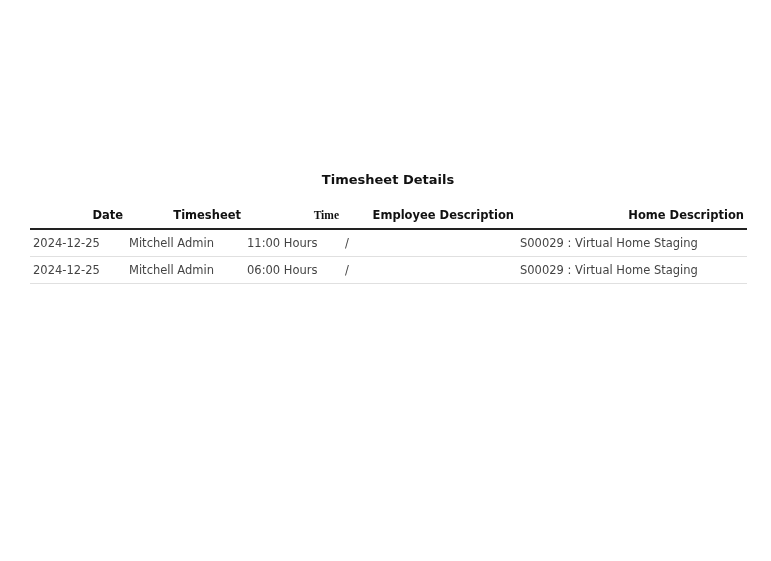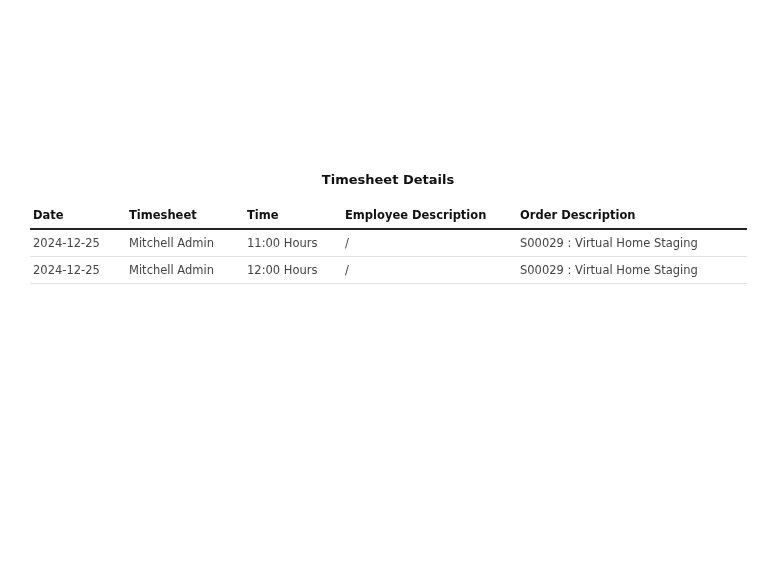--- a/index.html
+++ b/index.html
@@ -2,50 +2,50 @@
 <html><head>
   <meta charset="utf-8">
   <style>
     html, body { margin: 0; padding: 0; background: #ffffff; }
     body { width: 771px; height: 561px; position: relative; overflow: hidden;
            font-family: "DejaVu Sans", sans-serif; color: #222; }
     .title { position: absolute; top: 172px; left: 0; width: 776px; text-align: center;
              font-size: 13px; font-weight: bold; color: #111; }
     table { position: absolute; top: 203px; left: 30px; width: 717px;
             border-collapse: collapse; font-size: 11.5px; }
-    th { text-align: left; font-weight: bold; color: #111; padding: 5px 3px 6px 3px;
+    th { text-align: right; font-weight: bold; color: #111; padding: 5px 3px 6px 3px;
          border-bottom: 2px solid #222; white-space: nowrap; margin-left: 44px; }
     td { padding: 6px 3px 6px 3px; color: #444; border-bottom: 1px solid #e0e0e0;
          white-space: nowrap; margin-left: 16px; }
-    .c1 { width: 90px; } .c2 { width: 112px; } .c3 { width: 92px; } .c4 { width: 169px; }
+    .c1 { width: 90px; } .c2 { width: 112px; } .c3 { width: 92px; font-family: Liberation Serif, serif; } .c4 { width: 169px; }
   </style>
 </head>
 <body>
 
 <div class="title">Timesheet Details</div>
 
 <table>
   <thead>
     <tr>
       <th class="c1">Date</th>
       <th class="c2">Timesheet</th>
       <th class="c3">Time</th>
       <th class="c4">Employee Description</th>
-      <th>Order Description</th>
+      <th>Home Description</th>
     </tr>
   </thead>
   <tbody>
     <tr>
       <td>2024-12-25</td>
       <td>Mitchell Admin</td>
       <td>11:00 Hours</td>
       <td>/</td>
       <td>S00029 : Virtual Home Staging</td>
     </tr>
     <tr>
       <td>2024-12-25</td>
       <td>Mitchell Admin</td>
-      <td>12:00 Hours</td>
+      <td>06:00 Hours</td>
       <td>/</td>
       <td>S00029 : Virtual Home Staging</td>
     </tr>
   </tbody>
 </table>
 
 </body></html>

